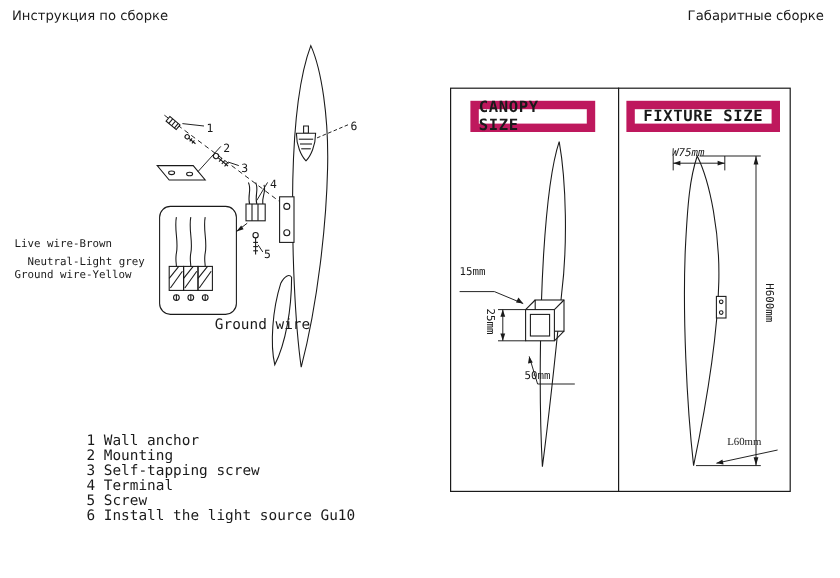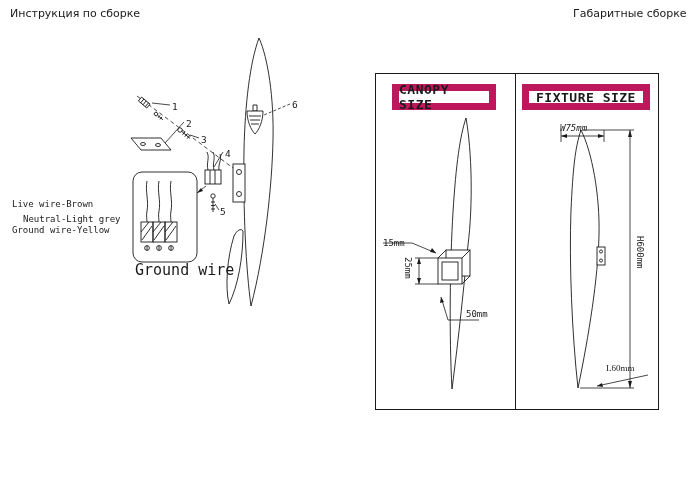--- a/index.html
+++ b/index.html
@@ -1,21 +1,21 @@
 <!DOCTYPE html>
 <html><head>
 <meta charset="utf-8">
 <style>
   html,body{margin:0;padding:0;background:#fff;}
   .page{position:relative;width:700px;height:482px;background:#ffffff;overflow:hidden;
         font-family:"DejaVu Sans",sans-serif;color:#1a1a1a;}
   .t{position:absolute;white-space:nowrap;z-index:3;}
   .mono{font-family:"DejaVu Sans Mono",monospace;}
   .s9{font-size:9px;line-height:12px;}
-  .s95{font-size:15px;line-height:12.4px;}
+  .s95{font-size:12px;line-height:12.4px;margin-left:44px;}
   .s11{font-size:11px;}
   .rot90{transform:rotate(90deg);transform-origin:0 0;}
   .box{position:absolute;border:1px solid #1a1a1a;z-index:1;box-sizing:border-box;}
   .hdr{position:absolute;z-index:3;border:7px solid #be185d;box-sizing:border-box;
        display:flex;align-items:center;justify-content:center;
        font-family:"DejaVu Sans Mono",monospace;font-weight:bold;font-size:13px;letter-spacing:.5px;}
   .footer{position:absolute;left:0;right:0;top:451px;text-align:center;font-size:12px;z-index:3;}
   svg.art{position:absolute;left:0;top:0;z-index:2;}
   svg.art text{fill:#1a1a1a;stroke:none;font-family:"DejaVu Sans Mono",monospace;font-size:9.5px;}
   .parts div{white-space:nowrap;}
@@ -190,22 +190,30 @@
       <line x1="597" y1="386" x2="648" y2="375"></line>
       <polygon points="597,386 602,383 603,387" fill="#1a1a1a" stroke="none"></polygon>
     </g>
   </svg>
 
   <div class="t mono s9" style="left:12px;top:198px;">Live wire-Brown</div>
   <div class="t mono s9" style="left:0;top:213px;margin-left:23px;">Neutral-Light grey</div>
   <div class="t mono s9" style="left:12px;top:224px;">Ground wire-Yellow</div>
   <div class="t mono s95" style="left:135px;top:264px;">Ground wire</div>
 
-
-  <div class="t mono s9" style="left:383px;top:237px;">15mm</div>
+  <div class="t mono s95 parts" style="left:28px;top:361px;">
+    <div>1 Wall anchor</div>
+    <div>2 Mounting</div>
+    <div>3 Self-tapping screw</div>
+    <div>4 Terminal</div>
+    <div>5 Screw</div>
+    <div>6 Install the light source Gu10</div>
+  </div>
+
+  <div class="t mono s9" style="left:383px;top:221px;">15mm</div>
   <div class="t mono s9 rot90" style="left:414px;top:257px;">25mm</div>
-  <div class="t mono s9" style="left:466px;top:308px;">50mm</div>
+  <div class="t mono s9" style="left:437px;top:308px;">50mm</div>
   <div class="t mono s9" style="left:560px;top:122px;font-style:italic;">W75mm</div>
   <div class="t mono s9 rot90" style="left:646px;top:236px;">H600mm</div>
   <div class="t mono s9" style="left:606px;top:362px;font-family:Liberation Serif, serif;">L60mm</div>
 
 
 </div>
 
 </body></html>

